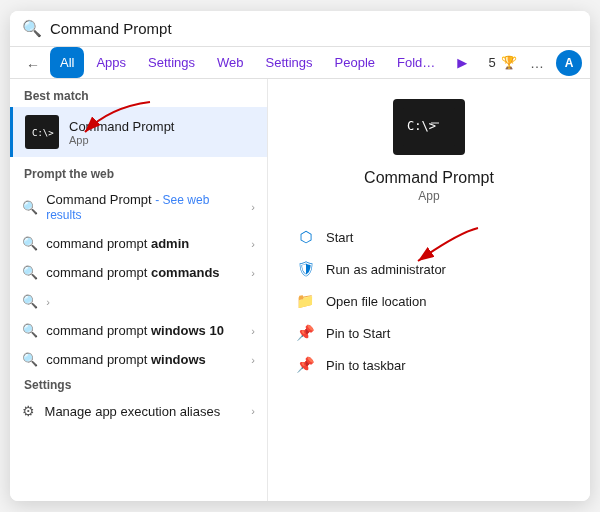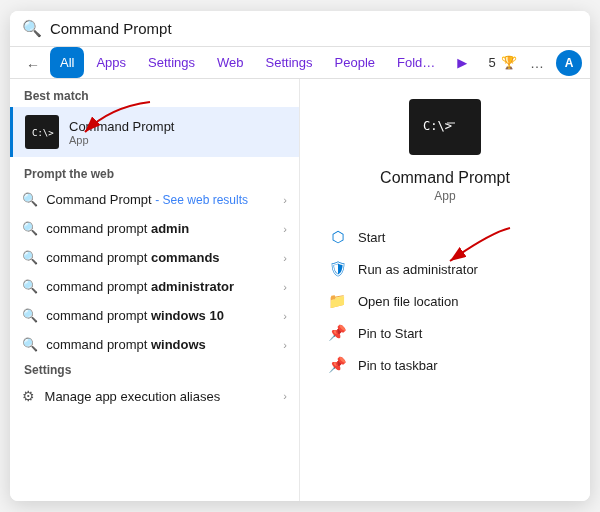--- a/index.html
+++ b/index.html
@@ -108,21 +108,21 @@
       display: flex;
       align-items: center;
       justify-content: center;
     }
     .main-content {
       display: flex;
       flex: 1;
       overflow: hidden;
     }
     .left-panel {
-      width: 290px;
+      width: 258px;
       border-right: 1px solid #e8e8e8;
       overflow-y: auto;
       padding-bottom: 8px;
       background: #fff;
     }
     .section-label {
       font-size: 12px;
       font-weight: 600;
       color: #555;
       padding: 10px 14px 4px 14px;
@@ -321,21 +321,20 @@
         <span class="web-result-text">command prompt <span>admin</span></span>
         <span class="chevron">›</span>
       </div>
       <div class="web-result-item">
         <span class="search-result-icon">🔍</span>
         <span class="web-result-text">command prompt <span>commands</span></span>
         <span class="chevron">›</span>
       </div>
       <div class="web-result-item">
         <span class="search-result-icon">🔍</span>
-        <span class="web-result-text">command prompt <span>administrator</span></span>
         <span class="chevron">›</span>
       </div>
       <div class="web-result-item">
         <span class="search-result-icon">🔍</span>
         <span class="web-result-text">command prompt <span>windows 10</span></span>
         <span class="chevron">›</span>
       </div>
       <div class="web-result-item">
         <span class="search-result-icon">🔍</span>
         <span class="web-result-text">command prompt <span>windows</span></span>

